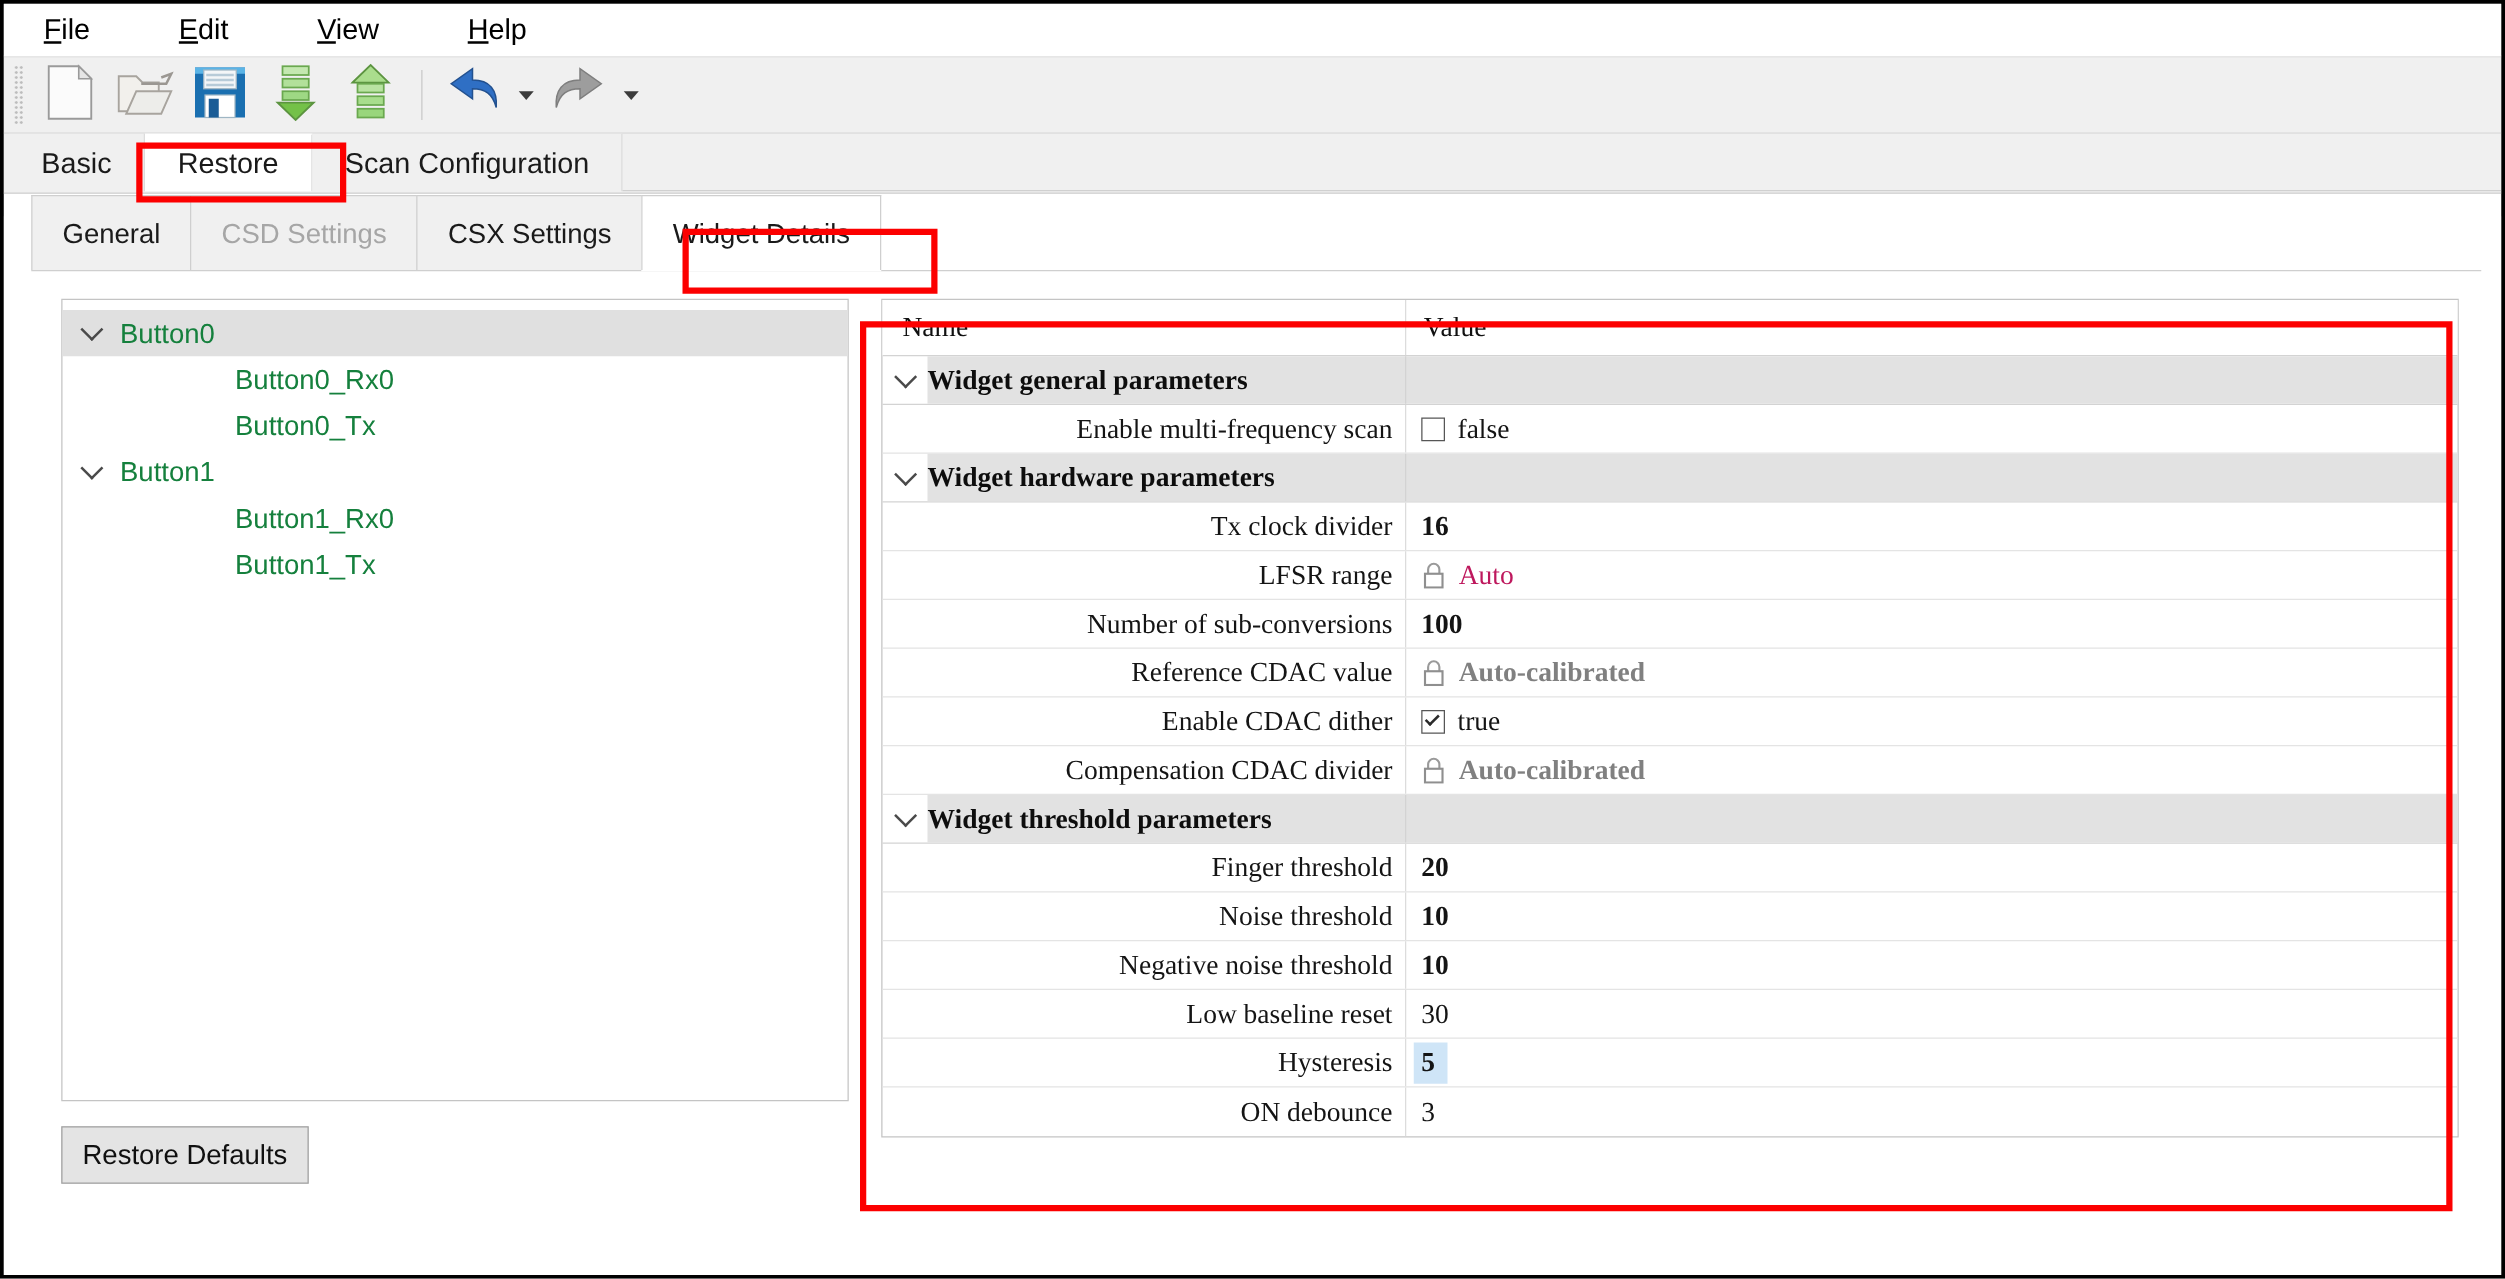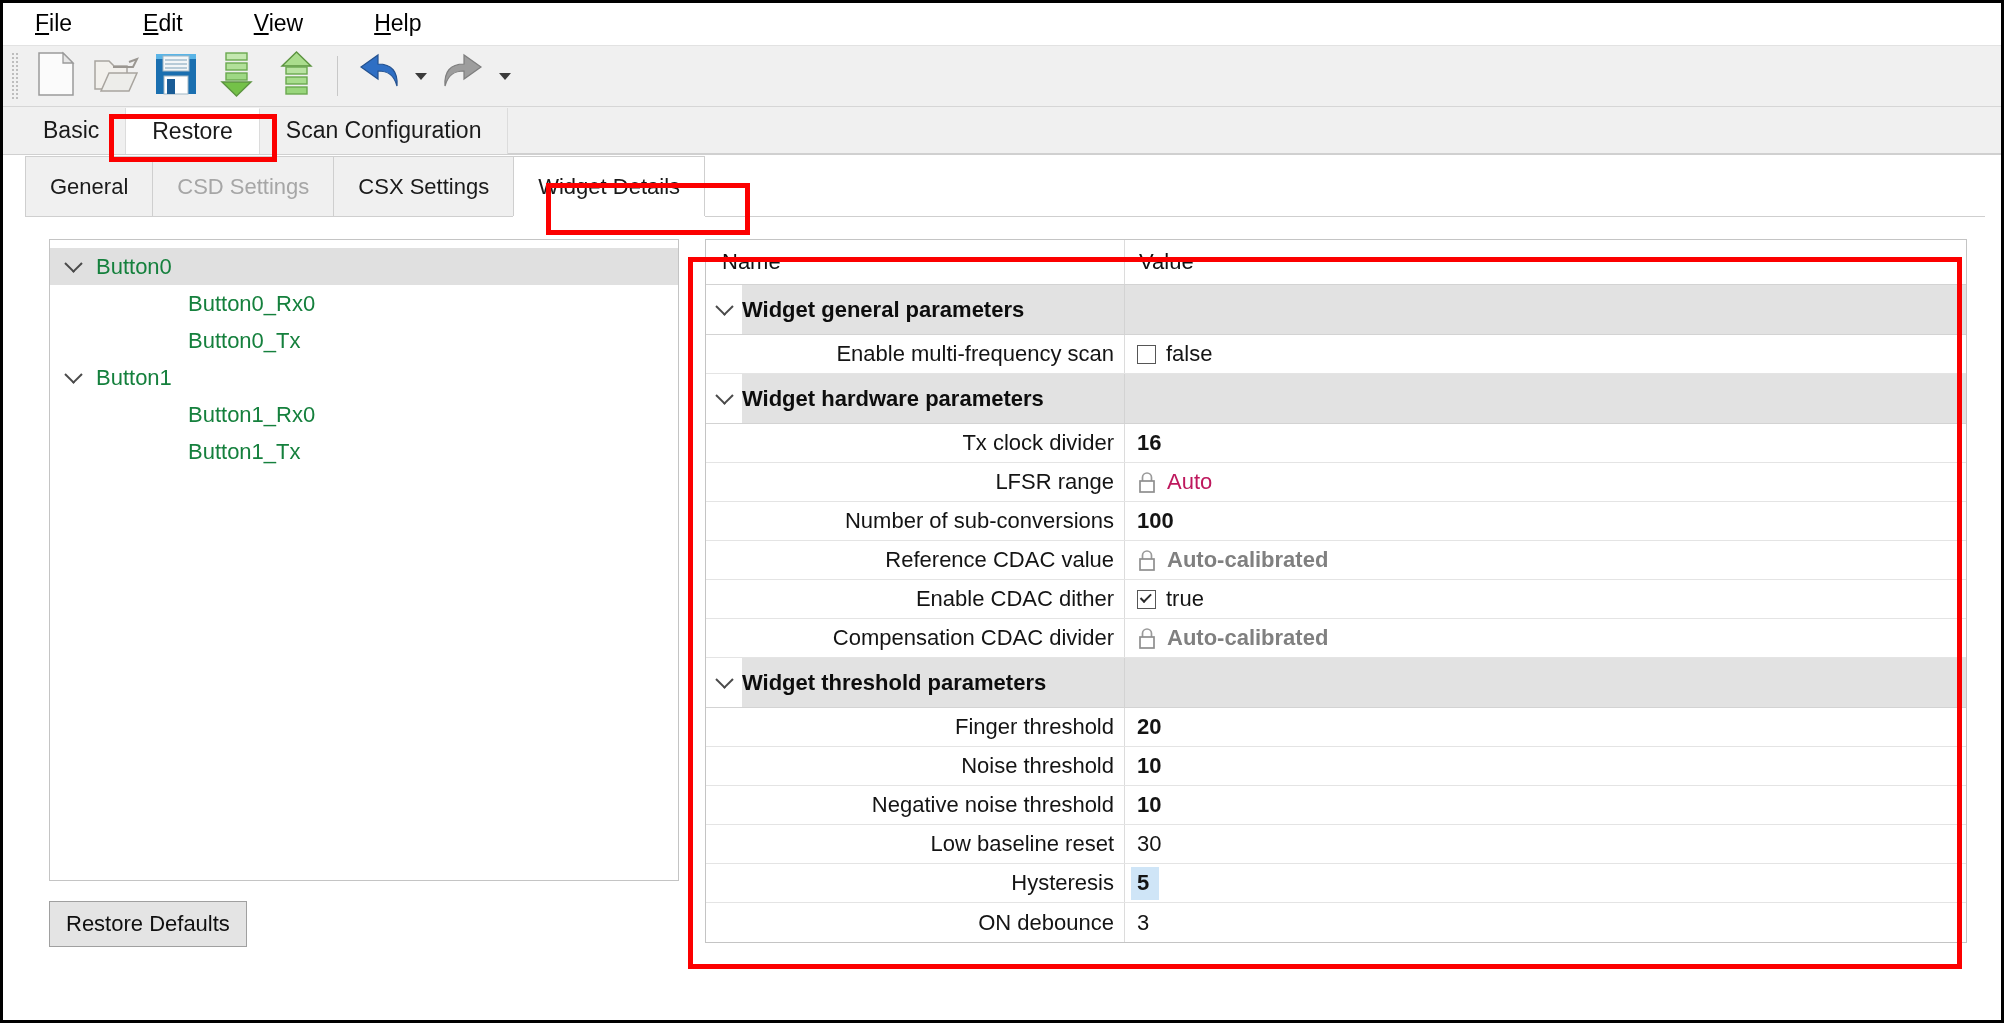--- a/index.html
+++ b/index.html
@@ -72,22 +72,22 @@
     border-right: 6px solid transparent;
     border-top: 7px solid #3b3b3b;
   }
 
   
   .tabstrip-top {
     height: 48px;
     background: #f0f0f0;
     border-bottom: 1px solid #d0d0d0;
     display: flex;
-    align-items: center;
-    padding-left: 14px;
+    align-items: flex-start;
+    padding-left: 4px;
     position: relative;
   }
   .tab-top {
     height: 46px;
     padding: 0 26px;
     display: flex; align-items: center;
     font-size: 23px;
     color: #1a1a1a;
     background: #f0f0f0;
     border-right: 1px solid #dcdcdc;
@@ -198,36 +198,37 @@
   
   .grid-wrap {
     margin-left: 26px;
     width: 1262px;
     position: relative;
   }
   .grid {
     border: 1px solid #c4c4c4;
     background: #ffffff;
     width: 100%;
+    font-family: Liberation Serif, serif;
   }
   .grid-head {
     display: flex;
     height: 45px;
     align-items: center;
     border-bottom: 1px solid #d3d3d3;
     background: #ffffff;
     font-size: 22px;
     color: #111111;
   }
   .col-name { width: 418px; flex: 0 0 418px; padding-left: 16px; }
   .col-val  { flex: 1; padding-left: 14px; border-left: 1px solid #dcdcdc; height: 100%; display: flex; align-items: center; }
 
   .grp-row {
     display: flex;
-    height: 50px;
+    height: 39px;
     align-items: stretch;
     border-bottom: 1px solid #d3d3d3;
   }
   .grp-name {
     width: 418px; flex: 0 0 418px;
     display: flex; align-items: center;
   }
   .grp-tw { width: 36px; flex: 0 0 36px; display:flex; align-items:center; justify-content:center; }
   .grp-text {
     background: #e2e2e2;

